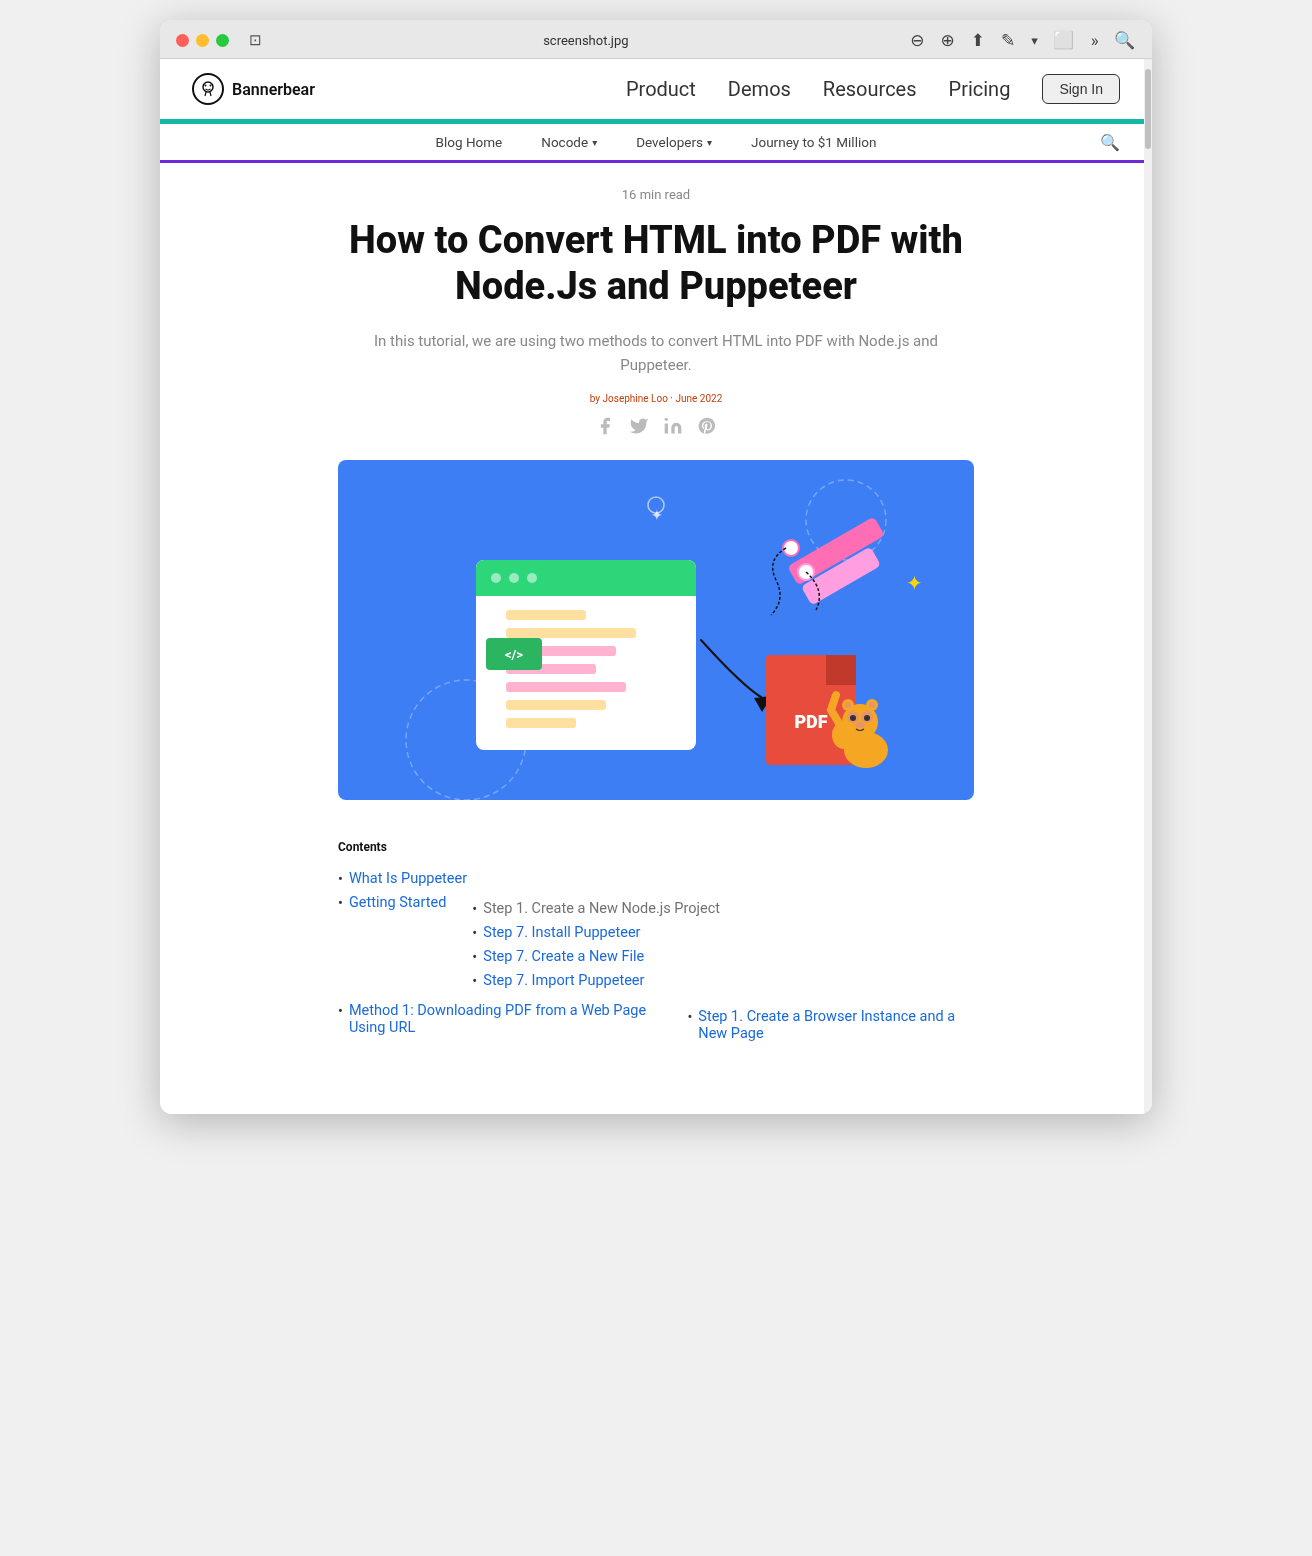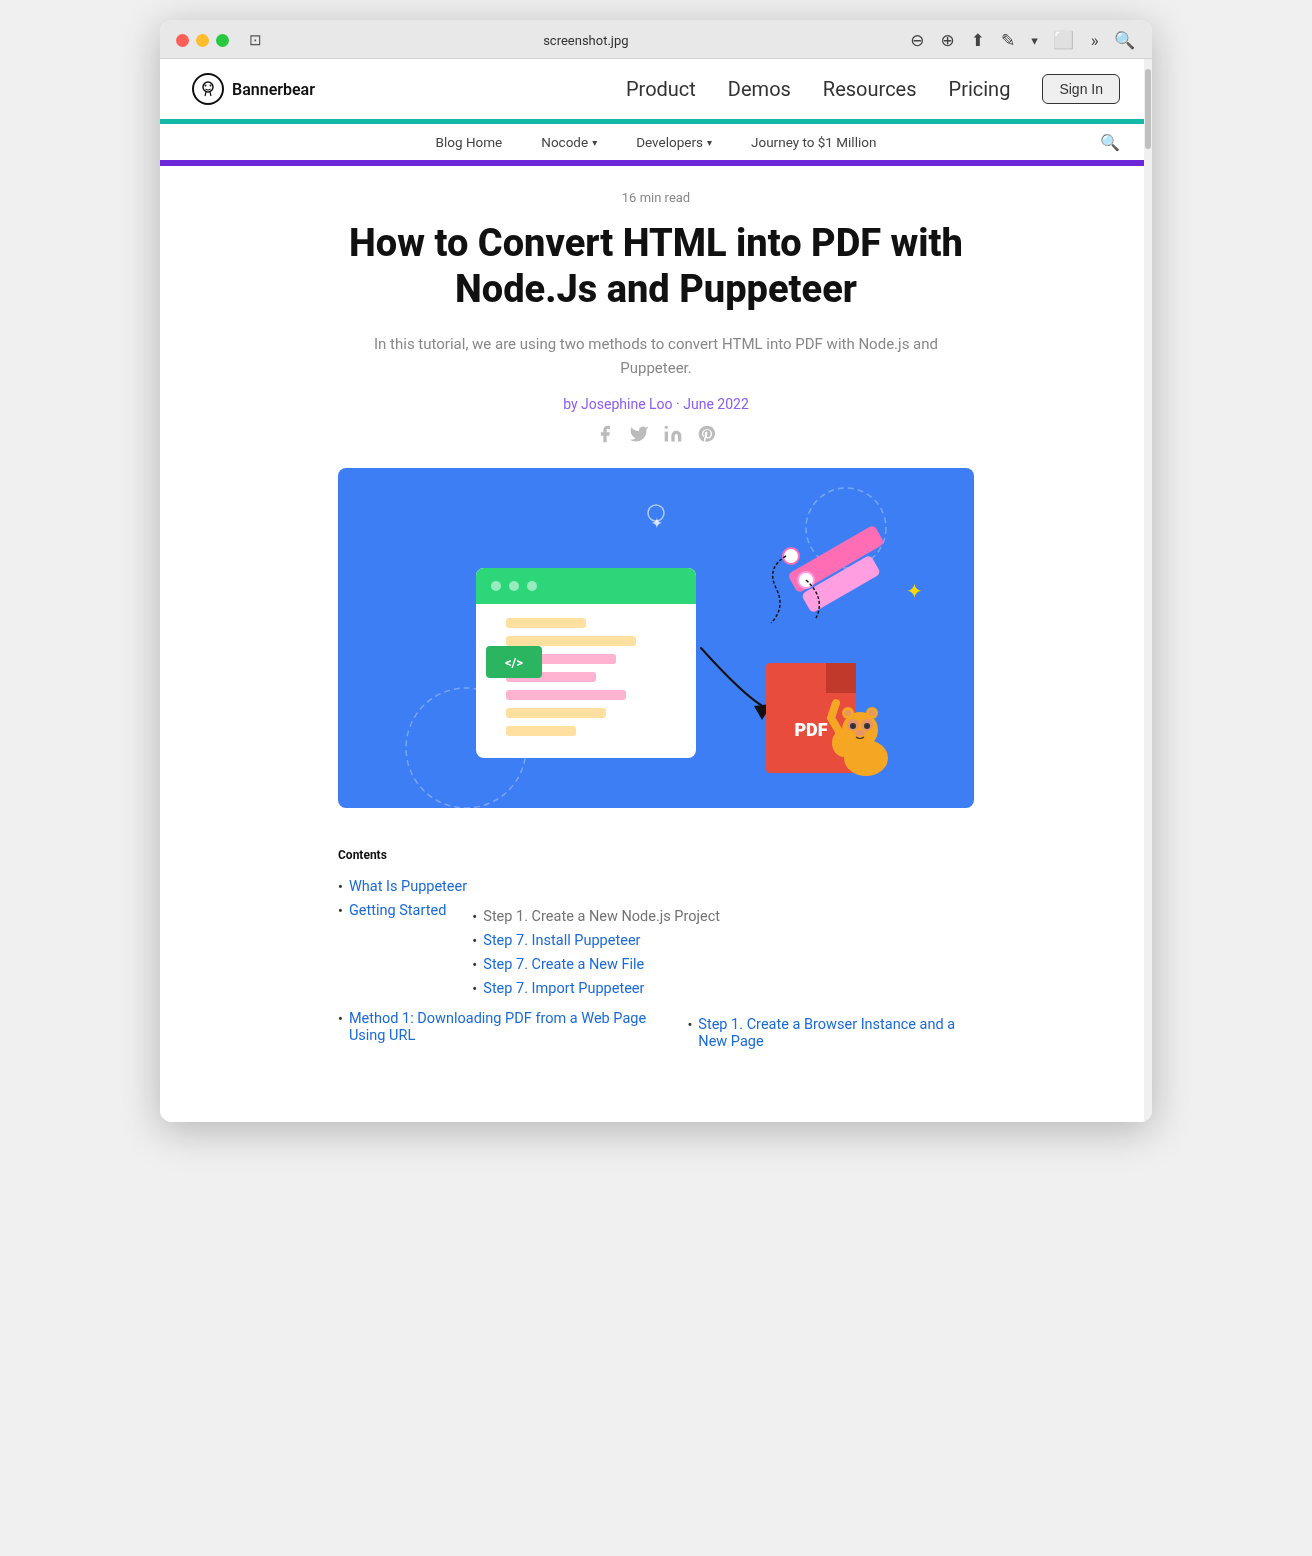--- a/index.html
+++ b/index.html
@@ -116,21 +116,21 @@
       cursor: pointer;
     }
 
     
     .secondary-nav {
       display: flex;
       align-items: center;
       justify-content: center;
       gap: 39px;
       padding: 10px 32px;
-      border-bottom: 6px solid #6d28d9;
+      border-bottom: 3px solid #6d28d9;
       position: relative;
     }
 
     .secondary-nav-link {
       font-size: 13.5px;
       color: #444;
       text-decoration: none;
       cursor: pointer;
       display: flex;
       align-items: center;
@@ -170,22 +170,22 @@
     .article-subtitle {
       font-size: 15px;
       color: #888;
       text-align: center;
       line-height: 1.6;
       margin-bottom: 16px;
     }
 
     .article-meta {
       text-align: center;
-      font-size: 14px;
-      color: #8b5cf6;
+      font-size: 10px;
+      color: #c2410c;
       margin-bottom: 12px;
     }
 
     .social-icons {
       display: flex;
       justify-content: center;
       gap: 14px;
       margin-bottom: 24px;
     }
 

